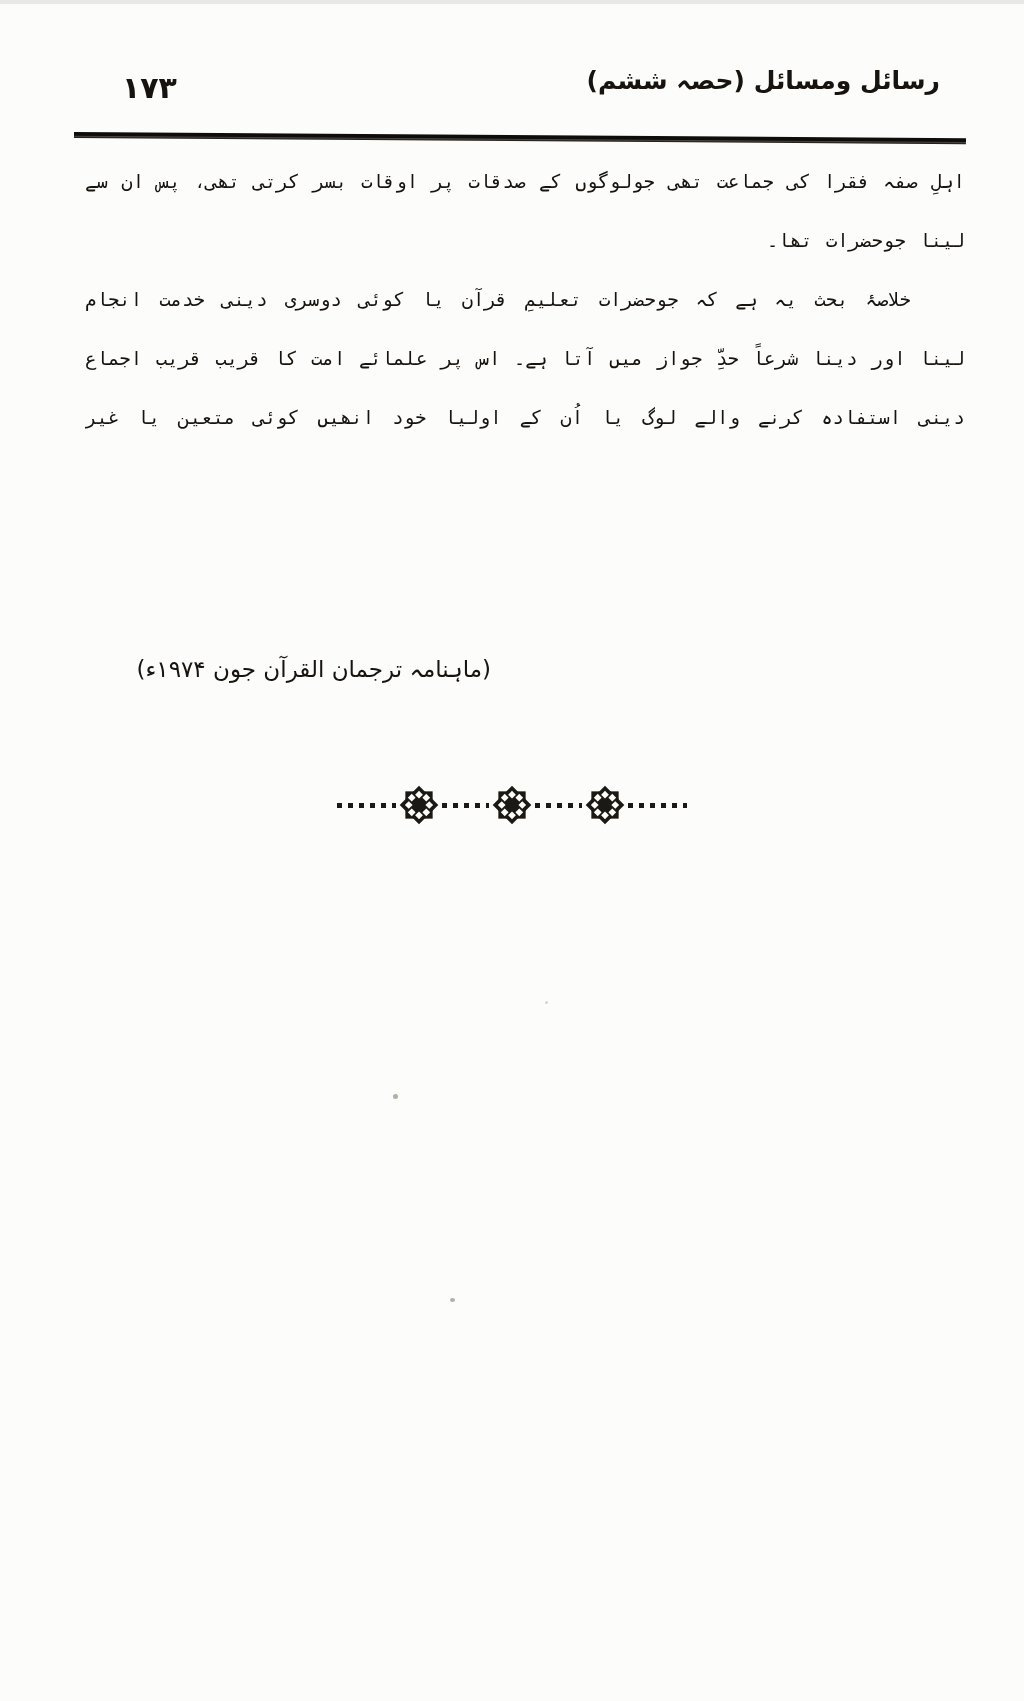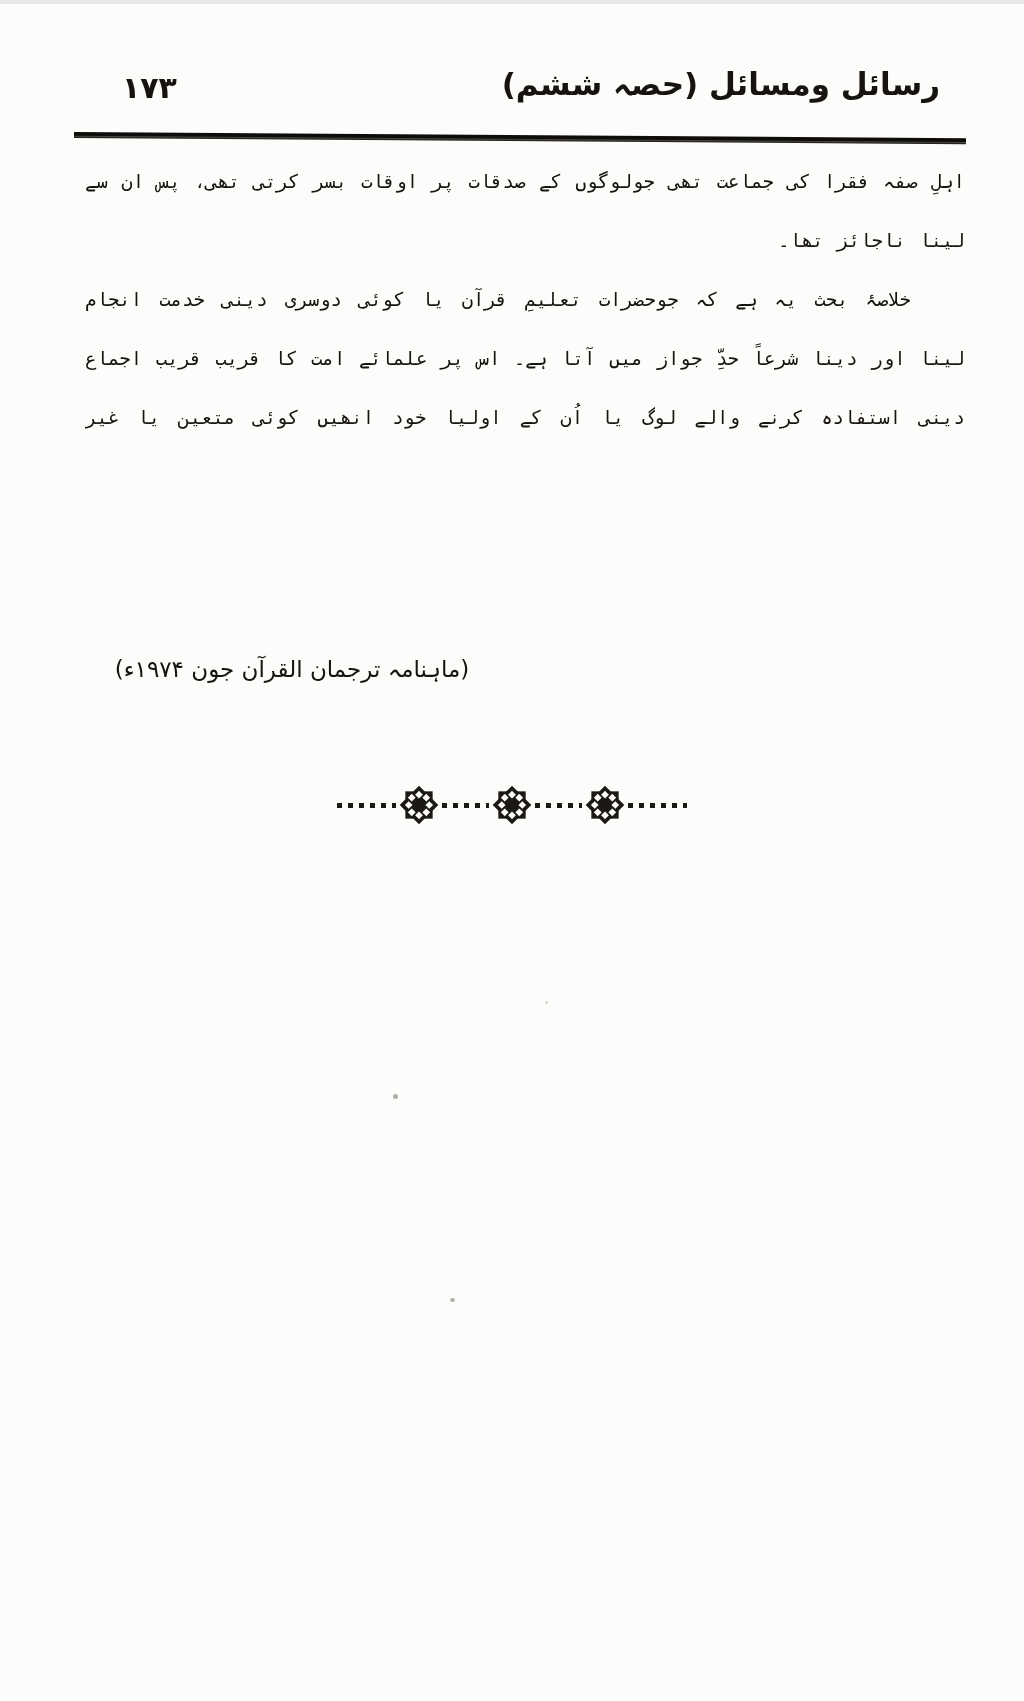--- a/index.html
+++ b/index.html
@@ -22,21 +22,21 @@
     top: 66px;
     font-size: 30px;
     font-weight: bold;
     letter-spacing: 3px;
     direction: ltr;
   }
   .header-title {
     position: absolute;
     right: 84px;
     top: 62px;
-    font-size: 31px;
+    font-size: 25px;
     font-weight: bold;
     white-space: nowrap;
   }
   .header-rule {
     position: absolute;
     left: 74px;
     top: 128px;
     width: 892px;
     height: 6px;
     background: linear-gradient(180deg, #0e0d0b 0%, #0e0d0b 55%, #4a453e 70%, #14120f 100%);
@@ -68,21 +68,21 @@
   .line.indent-first {
     padding-right: 54px;
   }
 
   .citation {
     position: absolute;
     top: 652px;
     left: 93px;
     width: 398px;
     font-size: 23px;
-    text-align: center;
+    text-align: right;
     white-space: nowrap;
   }
 
   
   .divider {
     position: absolute;
     top: 780px;
     left: 0;
     width: 100%;
     display: flex;
@@ -114,21 +114,21 @@
 <div class="page">
 
   <div class="page-number">۱۷۳</div>
 
   <div class="header-title">رسائل ومسائل (حصہ ششم)</div>
 
   <div class="header-rule"></div>
 
   <div class="text-block">
     <div class="line">اہلِ صفہ فقرا کی جماعت تھی جولوگوں کے صدقات پر اوقات بسر کرتی تھی، پس ان سے مال</div>
-    <div class="line short">لینا ناجائز تھا۔</div>
+    <div class="line short">لینا جوحضرات تھا۔</div>
     <div class="line indent-first">خلاصۂ بحث یہ ہے کہ جوحضرات تعلیمِ قرآن یا کوئی دوسری دینی خدمت انجام دیتے ہیں اور</div>
     <div class="line">لینا اور دینا شرعاً حدِّ جواز میں آتا ہے۔ اس پر علمائے امت کا قریب قریب اجماع و اتفاق ہے۔</div>
     <div class="line">دینی استفادہ کرنے والے لوگ یا اُن کے اولیا خود انھیں کوئی متعین یا غیر متعین معاوضہ دیں، تو اس کا</div>
   </div>
 
   <div class="citation">(ماہنامہ ترجمان القرآن جون ۱۹۷۴ء)</div>
 
   <div class="divider">
     <span class="dots edge"></span>
 

